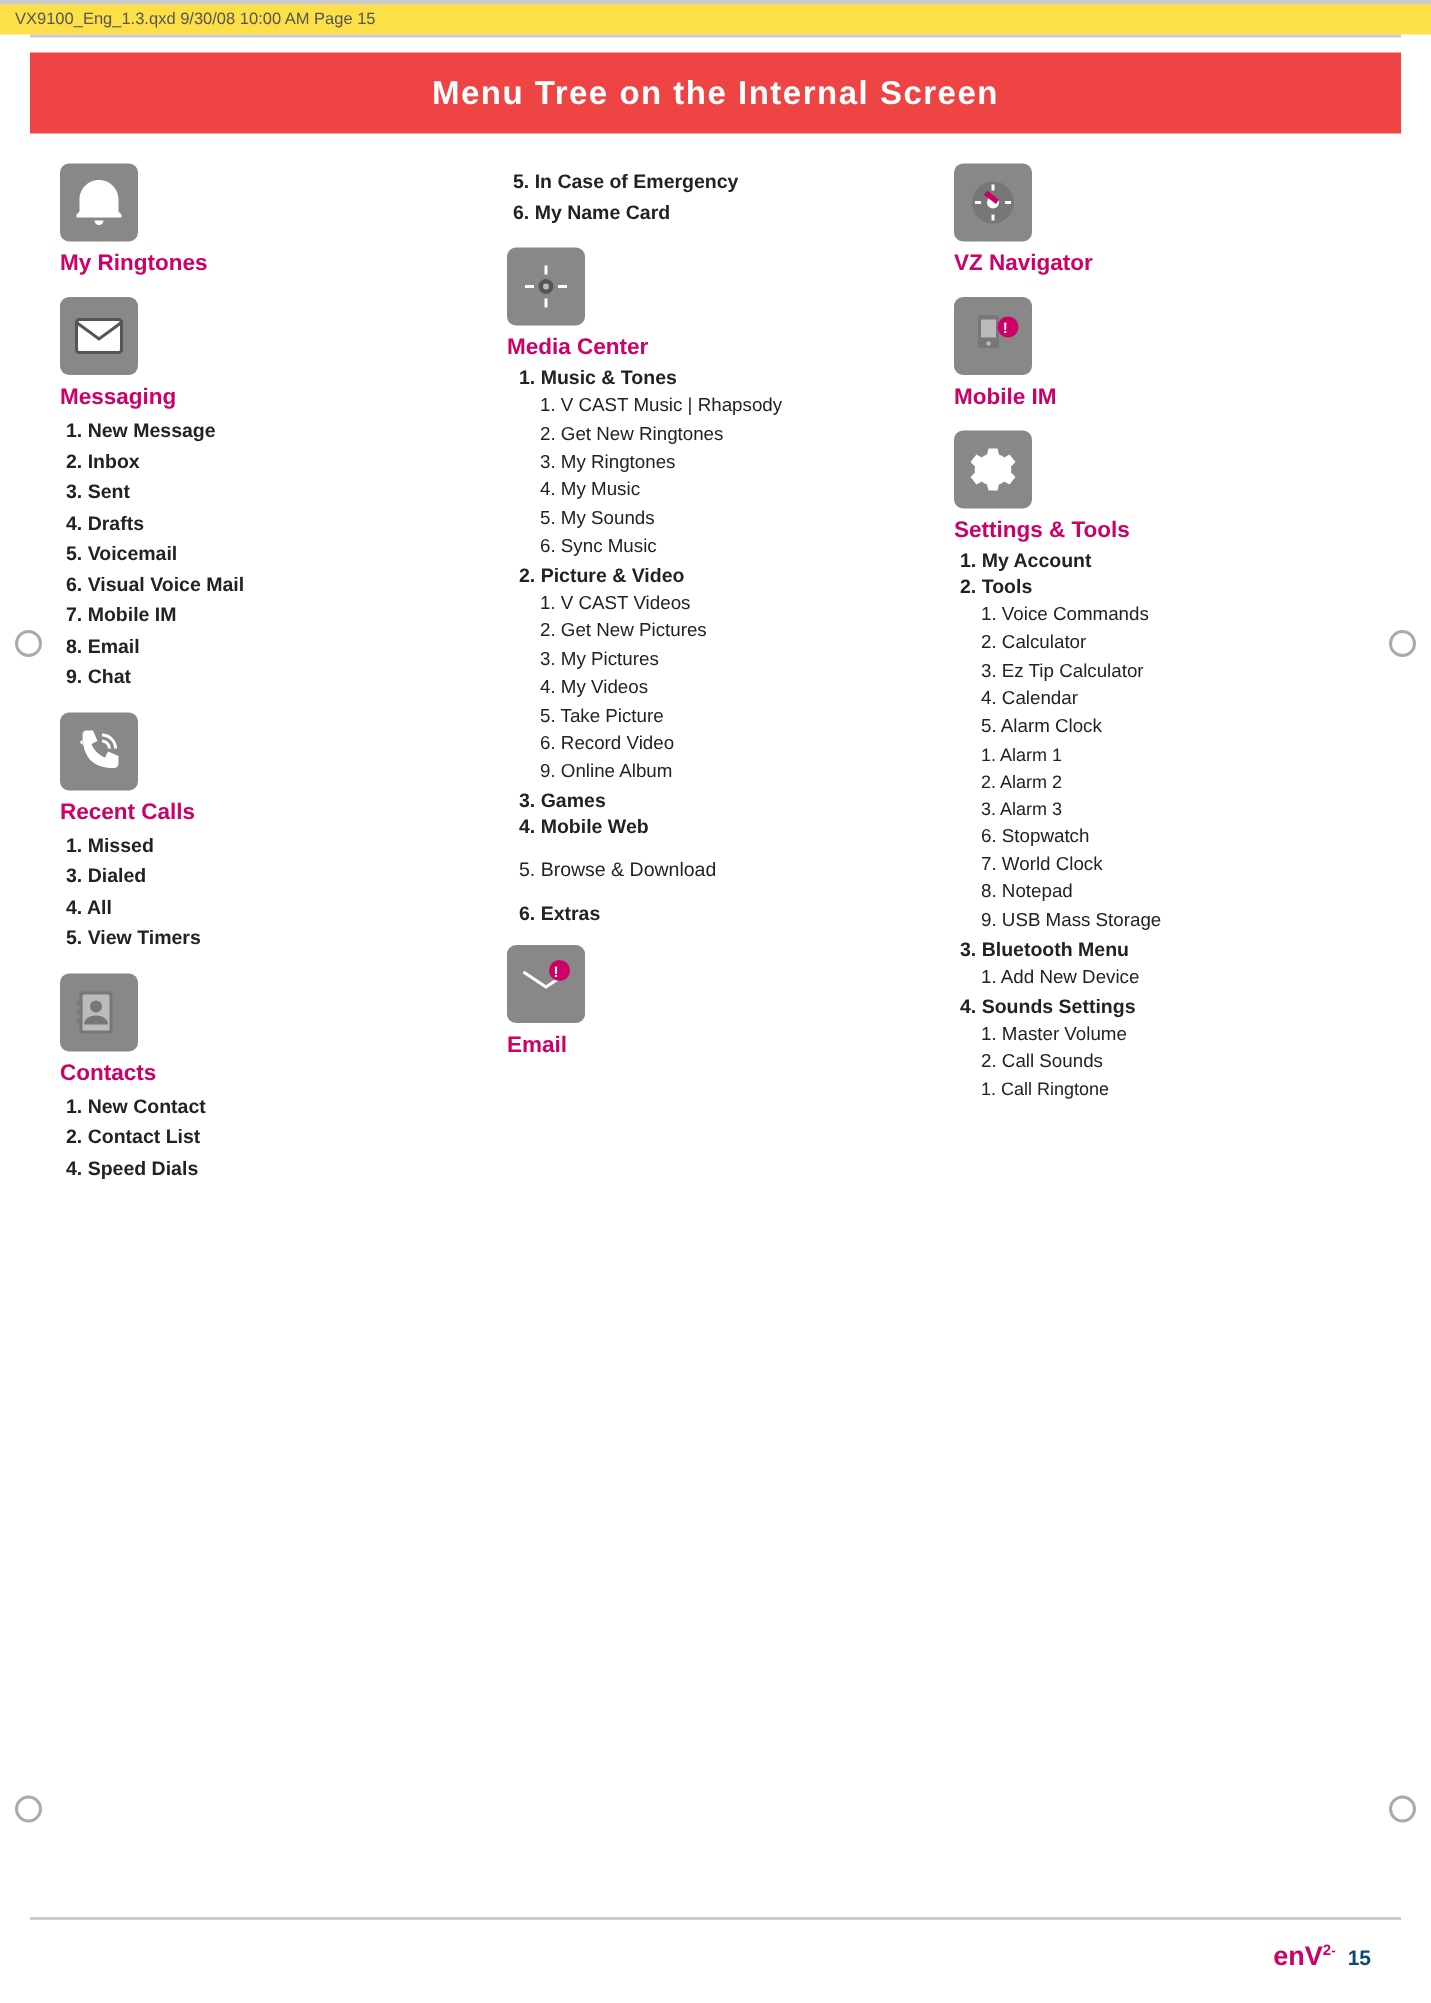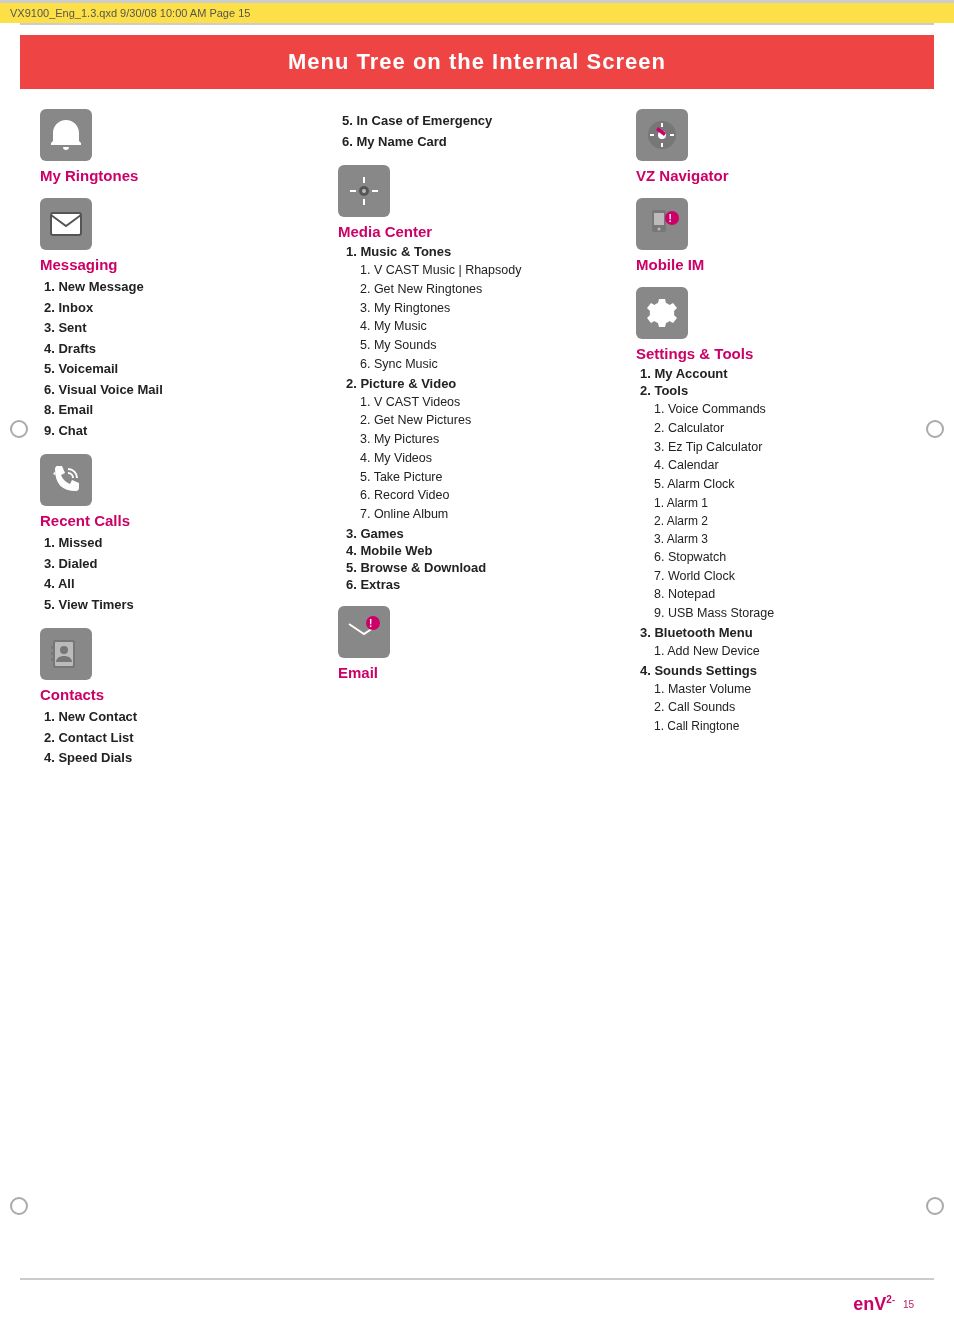--- a/index.html
+++ b/index.html
@@ -118,22 +118,23 @@
       display: flex;
       align-items: center;
       gap: 8px;
     }
     .bottom-bar .brand {
       font-size: 18px;
       font-weight: bold;
       color: #cc0066;
     }
     .bottom-bar .page-num {
-      font-size: 10px;
-      color: #be185d;
+      font-size: 14px;
+      color: #0c4a6e;
+      font-weight: bold;
     }
 
     .bottom-line {
       height: 2px;
       background: #ccc;
       margin: 0 20px;
       position: absolute;
       bottom: 55px;
       left: 0;
       right: 0;
@@ -213,20 +214,21 @@
         </svg>
       </div>
       <div class="section-title">Messaging</div>
       <ul class="menu-list">
         <li class="bold">1.  New Message</li>
         <li class="bold">2.  Inbox</li>
         <li class="bold">3.  Sent</li>
         <li class="bold">4.  Drafts</li>
         <li class="bold">5.  Voicemail</li>
         <li class="bold">6.  Visual Voice Mail</li>
+        <li class="bold">7.  Mobile IM</li>
         <li class="bold">8.  Email</li>
         <li class="bold">9.  Chat</li>
       </ul>
     </div>
 
     <div class="section-block">
       <div class="icon-box">
         <svg viewBox="0 0 36 36">
           <path d="M9 4h5l3 7-4 2c1.5 4 5 7.5 9 9l2-4 7 3v5c0 2-1.5 3-3 3C14 29 7 22 7 7c0-1.5 1-3 2-3z" fill="#fff"></path>
           <path d="M20 6v2a8 8 0 0 1 8 8h2a10 10 0 0 0-10-10z" fill="#fff"></path>
@@ -300,26 +302,26 @@
 
         <div>
           <div style="font-weight:bold; font-size:13px; margin: 2px 0;">2. Picture &amp; Video</div>
           <ul class="sub-list">
             <li>1. V CAST Videos</li>
             <li>2. Get New Pictures</li>
             <li>3. My Pictures</li>
             <li>4. My Videos</li>
             <li>5. Take Picture</li>
             <li>6. Record Video</li>
-            <li>7. Online Album</li>
+            <li>9. Online Album</li>
           </ul>
         </div>
         <div style="font-weight:bold; margin:2px 0;">3.  Games</div>
         <div style="font-weight:bold; margin:2px 0;">4.  Mobile Web</div>
-        <div style="font-weight:bold; margin:2px 0;">5.  Browse &amp; Download</div>
+        <div style="font-weight:normal; margin:14px 0;">5.  Browse &amp; Download</div>
         <div style="font-weight:bold; margin:2px 0;">6.  Extras</div>
       </div>
     </div>
 
     <div class="section-block">
       <div class="icon-box">
         <svg viewBox="0 0 36 36">
           <rect x="3" y="8" width="30" height="20" rx="2" fill="#888"></rect>
           <path d="M3 10l15 10 15-10" stroke="#fff" stroke-width="2" fill="none"></path>
           <circle cx="27" cy="9" r="7" fill="#cc0066"></circle>

